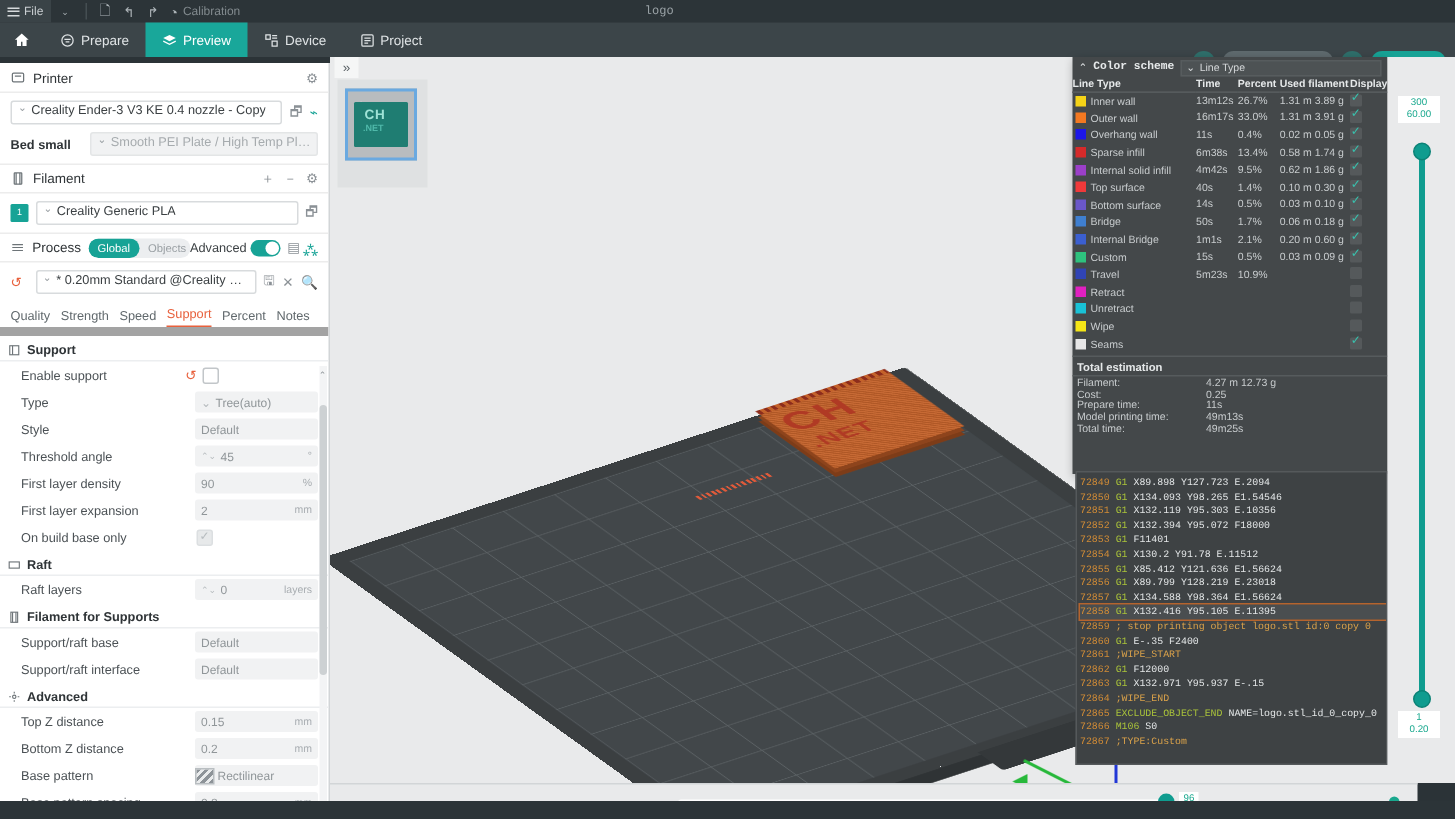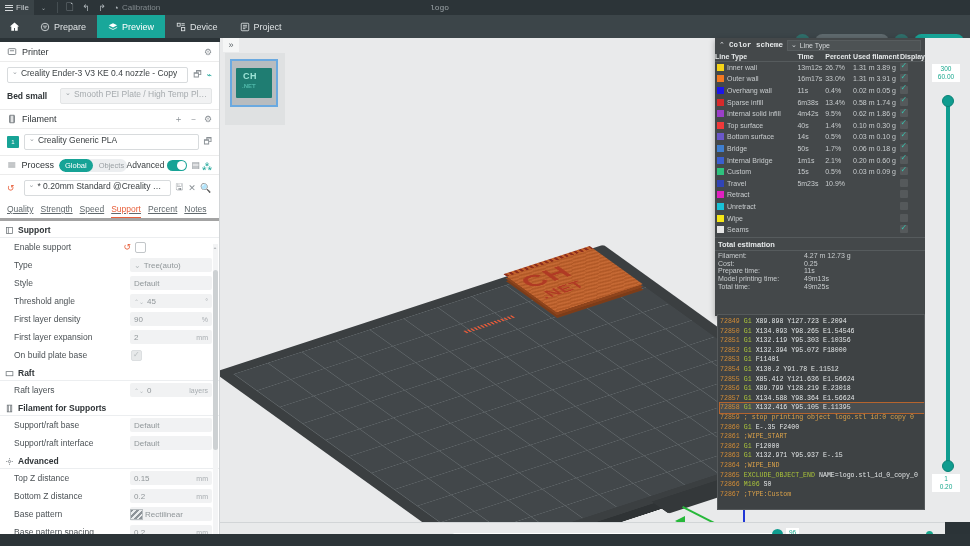--- a/index.html
+++ b/index.html
@@ -104,24 +104,23 @@
   .pill.on { background: #17a396; color: #fff; border-radius: 7px; height: 13px; }
   .toggle {
     width: 20px; height: 11px; border-radius: 6px; background: #17a396;
     position: relative; flex: none;
   }
   .toggle:after {
     content: ""; position: absolute; right: 1px; top: 1px;
     width: 9px; height: 9px; border-radius: 50%; background: #fff;
   }
   .tabs-row {
-    display: flex; gap: 7px;
+    display: flex; align-items: center; gap: 7px;
     padding: 3px 7px 0 7px; font-size: 8.5px; color: #60686c;
-    border-bottom: 3px solid #a3a3a3;
-    text-decoration: underline;
+    border-bottom: 6px solid #a3a3a3;
   }
   .tabs-row .tb { padding-bottom: 3px; }
   .tabs-row .tb.sel { color: #e8603c; border-bottom: 1.5px solid #e8603c; }
   .group-hd {
     display: flex; align-items: center; gap: 4px;
     padding: 4px 7px 2px 5px; font-weight: bold; font-size: 8.5px;
     color: #2f3437; border-bottom: 1px solid #eceef0;
   }
   .prow {
     display: flex; align-items: center; height: 18px; padding: 0 7px 0 14px;
@@ -558,21 +557,21 @@
       </span>
     </div>
     <div class="prow">
       <span class="pl">First layer expansion</span>
       <span class="field">
         <span>2</span>
         <span class="unit">mm</span>
       </span>
     </div>
     <div class="prow">
-      <span class="pl">On build plate base</span>
+      <span class="pl">On build base only</span>
       <span class="chk dim"></span>
       <span style="width:70px"></span>
     </div>
 
     <div class="group-hd">
       <svg width="9" height="9" viewBox="0 0 24 24" fill="none" stroke="#6d7478" stroke-width="2">
           <rect x="3" y="7" width="18" height="11"></rect>
         </svg>
       <span>Raft</span>
     </div>

